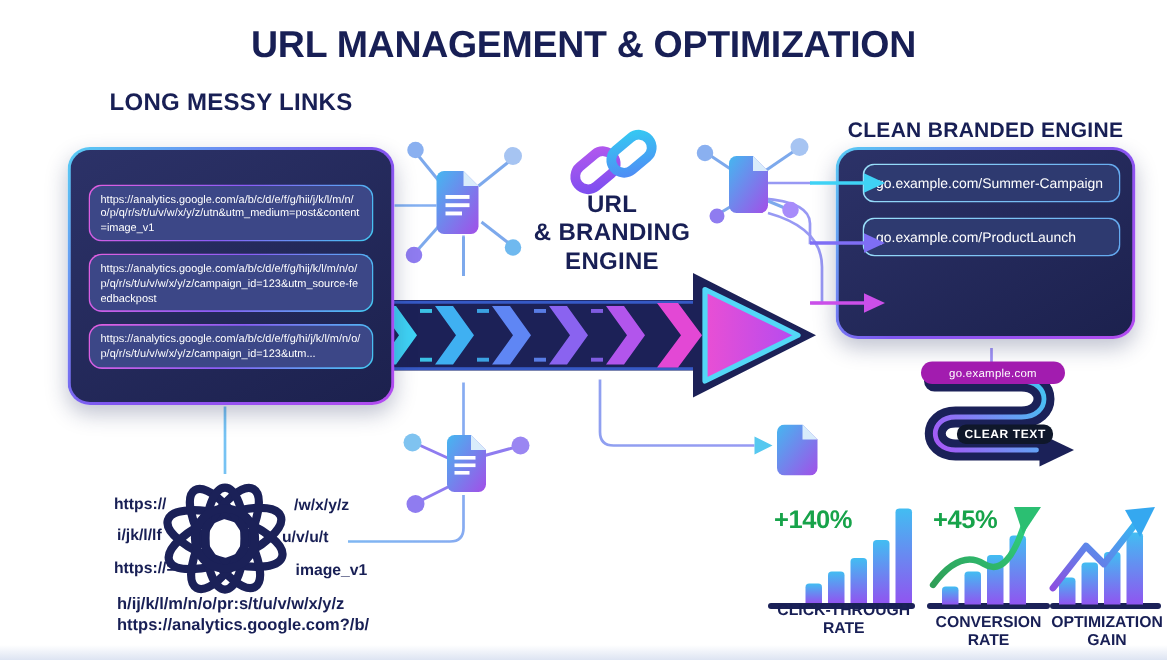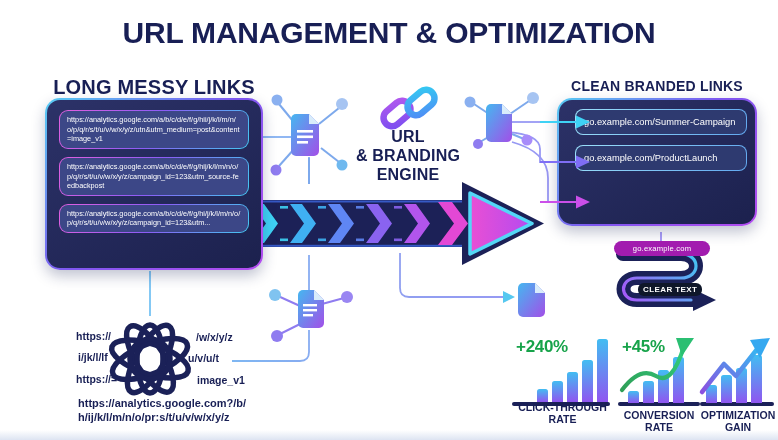--- a/index.html
+++ b/index.html
@@ -47,25 +47,25 @@
       <path d="M309 255 V 291"></path>
       <path d="M309 330 V 352 Q 309 361 300 361 H 232"></path>
       <path d="M510 122 H 541"></path>
       <path d="M505 132 Q 540 134 540 149 V 162 H 541"></path>
       <path d="M512 142 Q 548 152 548 178 V 202 H 541"></path>
       <path d="M661 232 V 242"></path>
     </g>
     <polygon points="503,291 515,297 503,303" fill="#56c8f0"></polygon>
   </svg>
 
-  <div class="abs hdr" style="left:0;top:16px;width:778px;font-size:30px;letter-spacing:-.2px;">URL MANAGEMENT &amp; OPTIMIZATION</div>
-
-  <div class="abs hdr" style="left:45px;top:76px;width:218px;font-size:20px;">LONG MESSY LINKS</div>
-
-  <div class="abs panel" style="left:45px;top:98px;width:218px;height:172px;z-index:4;padding:10px 12px;box-sizing:border-box;display:flex;flex-direction:column;gap:8px;">
+  <div class="abs hdr" style="left:0;top:16px;width:778px;font-size:25px;letter-spacing:-.2px;">URL MANAGEMENT &amp; OPTIMIZATION</div>
+
+  <div class="abs hdr" style="left:45px;top:60px;width:218px;font-size:16px;">LONG MESSY LINKS</div>
+
+  <div class="abs panel" style="left:45px;top:98px;width:218px;height:172px;z-index:4;padding:10px 12px;box-sizing:border-box;display:flex;flex-direction:column;gap:8px;justify-content:center;">
     <div class="gpill">https://analytics.google.com/a/b/c/d/e/f/g/hii/j/k/l/m/n/o/p/q/r/s/t/u/v/w/x/y/z/utn&amp;utm_medium=post&amp;content=image_v1</div>
     <div class="gpill">https://analytics.google.com/a/b/c/d/e/f/g/hij/k/l/m/n/o/p/q/r/s/t/u/v/w/x/y/z/campaign_id=123&amp;utm_source-feedbackpost</div>
     <div class="gpill">https://analytics.google.com/a/b/c/d/e/f/g/hi/j/k/l/m/n/o/p/q/r/s/t/u/v/w/x/y/z/campaign_id=123&amp;utm...</div>
   </div>
 
   <svg class="abs" style="left:259px;top:86px;z-index:2;" width="92" height="100" viewBox="0 0 92 100">
     <defs>
       <linearGradient id="dg1" x1="0" y1="0" x2="1" y2="1">
         <stop offset="0" stop-color="#45b7f0"></stop>
           <stop offset="1" stop-color="#a24fe8"></stop>
@@ -153,21 +153,21 @@
       <rect x="78" y="30" width="8" height="2.6" fill="#3fb0f2"></rect>
         <rect x="78" y="62.5" width="8" height="2.6" fill="#3fb0f2"></rect>
       <rect x="116" y="30" width="8" height="2.6" fill="#5f86f4"></rect>
         <rect x="116" y="62.5" width="8" height="2.6" fill="#5f86f4"></rect>
       <rect x="154" y="30" width="8" height="2.6" fill="#8a63f0"></rect>
         <rect x="154" y="62.5" width="8" height="2.6" fill="#8a63f0"></rect>
     </g>
     <polygon points="230,17 292,47.5 230,78" fill="url(#hg)" stroke="#53d7f7" stroke-width="3.5" stroke-linejoin="round"></polygon>
   </svg>
 
-  <div class="abs hdr" style="left:557px;top:78px;width:200px;font-size:14px;">CLEAN BRANDED LINKS</div>
+  <div class="abs hdr" style="left:557px;top:78px;width:200px;font-size:14px;">CLEAN BRANDED ENGINE</div>
 
   <div class="abs panel" style="left:557px;top:98px;width:200px;height:128px;z-index:4;padding:9px 8px 9px 16px;box-sizing:border-box;display:flex;flex-direction:column;gap:10px;">
     <div class="bpill">go.example.com/Summer-Campaign</div>
     <div class="bpill">go.example.com/ProductLaunch</div>
   </div>
 
   <svg class="abs" style="left:540px;top:110px;z-index:5;" width="52" height="100" viewBox="0 0 52 100">
     <line x1="0" y1="12" x2="37" y2="12" stroke="#3fd2f5" stroke-width="2.2"></line>
       <polygon points="36,5.5 50,12 36,18.5" fill="#3fd2f5"></polygon>
     <line x1="0" y1="52" x2="37" y2="52" stroke="#7f6ef5" stroke-width="2.2"></line>
@@ -224,25 +224,25 @@
     </g>
   </svg>
 
   <div class="abs frag" style="left:76px;top:330px;">https://</div>
   <div class="abs frag" style="left:78px;top:351px;">i/jk/l/lf</div>
   <div class="abs frag" style="left:76px;top:373px;">https://=</div>
   <div class="abs frag" style="left:196px;top:331px;">/w/x/y/z</div>
   <div class="abs frag" style="left:188px;top:352px;">u/v/u/t</div>
   <div class="abs frag" style="left:197px;top:374px;">image_v1</div>
   <div class="abs frag" style="left:78px;top:396px;font-size:11px;line-height:1.3;">
+    <div>h/ij/k/l/m/n/o/pr:s/t/u/v/w/x/y/z</div>
     <div>https://analytics.google.com?/b/</div>
-    <div>h/ij/k/l/m/n/o/pr:s/t/u/v/w/x/y/z</div>
-  </div>
-
-  <div class="abs delta" style="left:516px;top:337px;z-index:2;">+240%</div>
+  </div>
+
+  <div class="abs delta" style="left:516px;top:337px;z-index:2;">+140%</div>
   <div class="abs bars" style="left:518px;top:338px;width:90px;height:64px;z-index:2;">
     <div class="bar" style="height: 13px;"></div>
     <div class="bar" style="height: 21px;"></div>
     <div class="bar" style="height: 30px;"></div>
     <div class="bar" style="height: 42px;"></div>
     <div class="bar" style="height: 63px;"></div>
   </div>
   <div class="abs baseline" style="left:512px;top:402px;width:98px;"></div>
   <div class="abs mlabel" style="left:505px;top:385px;width:115px;margin-top:16px;">
     <div>CLICK-THROUGH</div>

